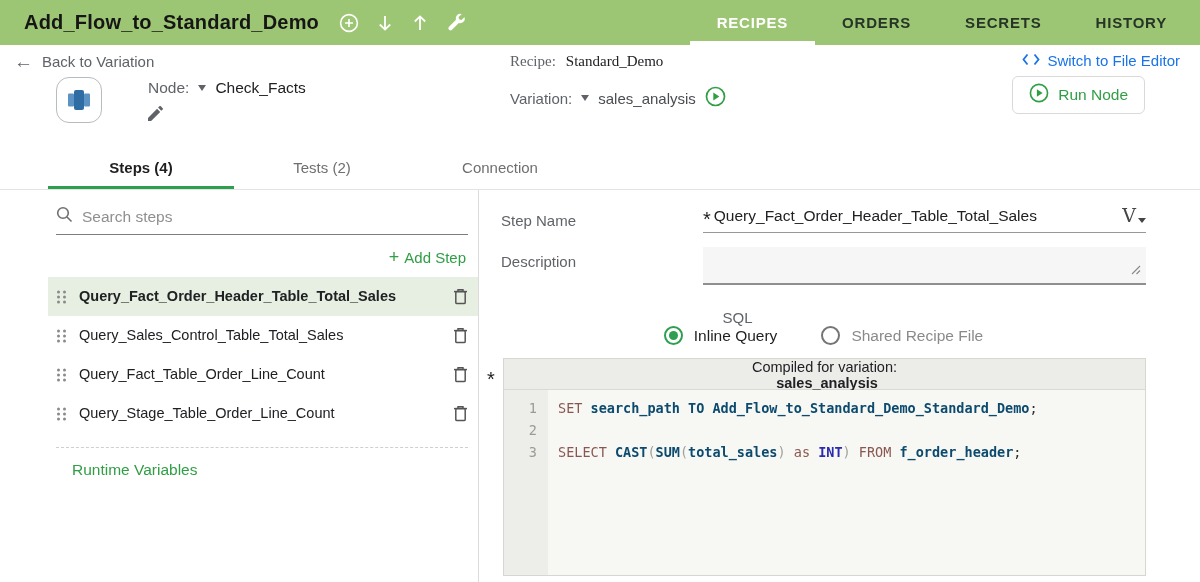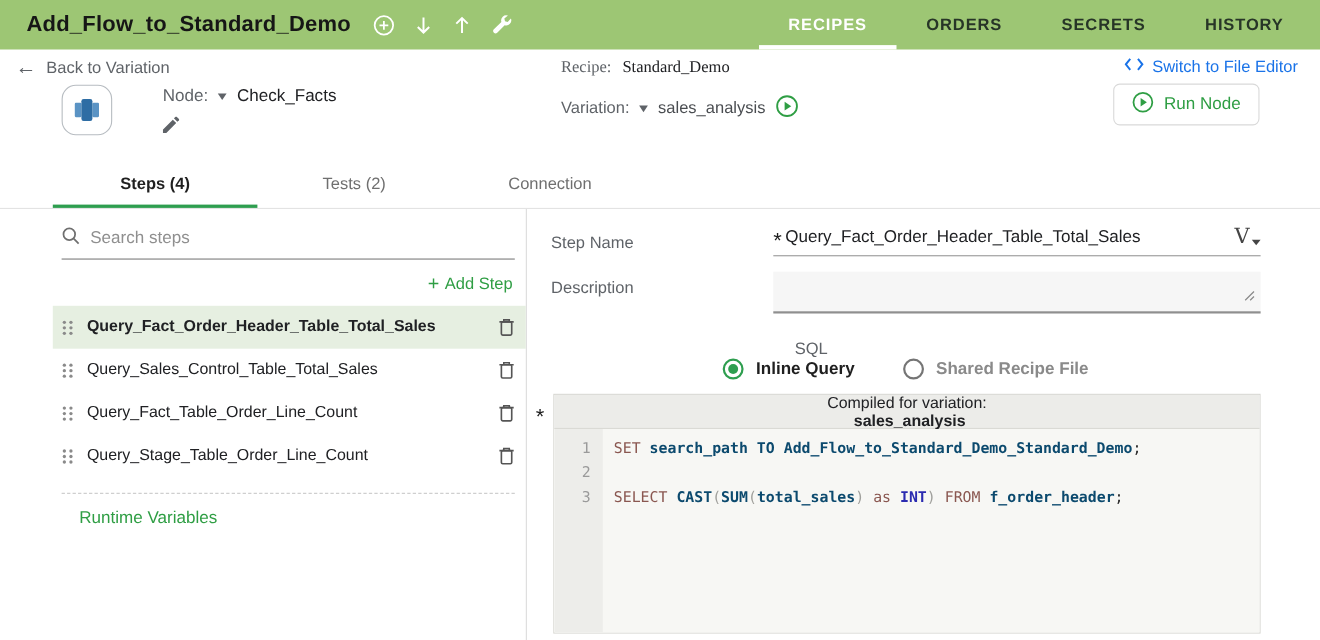--- a/index.html
+++ b/index.html
@@ -86,21 +86,21 @@
                       font-family:"Liberation Sans", sans-serif; }
   .var-picker { display:flex; align-items:flex-end; gap:2px; cursor:pointer; flex:none; }
   .var-v { font-family:"DejaVu Serif", serif; font-size:19px; color:#454545; line-height:1; }
   .var-caret { width:0; height:0; border-left:4px solid transparent; border-right:4px solid transparent;
                border-top:5px solid #454545; margin-bottom:2px; }
   .row-desc { margin-top:14px; }
   .desc-box { flex:1; height:38px; background:#f6f6f6; border-bottom:2px solid #8f8f8f; position:relative; cursor:text; }
   .resize-glyph { position:absolute; right:5px; bottom:4px; }
   .row-sql { margin-top:24px; align-items:center;flex-direction:column; }
   .row-sql .form-label { padding-top:0; }
-  .radios { display:flex; gap:44px; align-items:flex-start;font-weight:bold; }
+  .radios { display:flex; gap:44px; align-items:flex-start; }
   .radio-opt { display:flex; align-items:center; gap:11px; font-size:15.5px; cursor:pointer; }
   .rcirc { width:19px; height:19px; border-radius:50%; border:2px solid #757575; flex:none; position:relative; }
   .radio-opt.sel .rcirc { border-color:#2e9e4f; }
   .radio-opt.sel .rcirc::after { content:""; position:absolute; left:3px; top:3px; width:9px; height:9px;
                                  border-radius:50%; background:#2e9e4f; }
   .radio-opt .rlabel { color:#8a8a8a; }
   .radio-opt.sel .rlabel { color:#1f1f1f; }
 
   .row-editor { margin-top:13px; position:relative; }
   .sql-star { position:absolute; left:-14px; top:10px; font-size:20px; color:#1f1f1f; }

